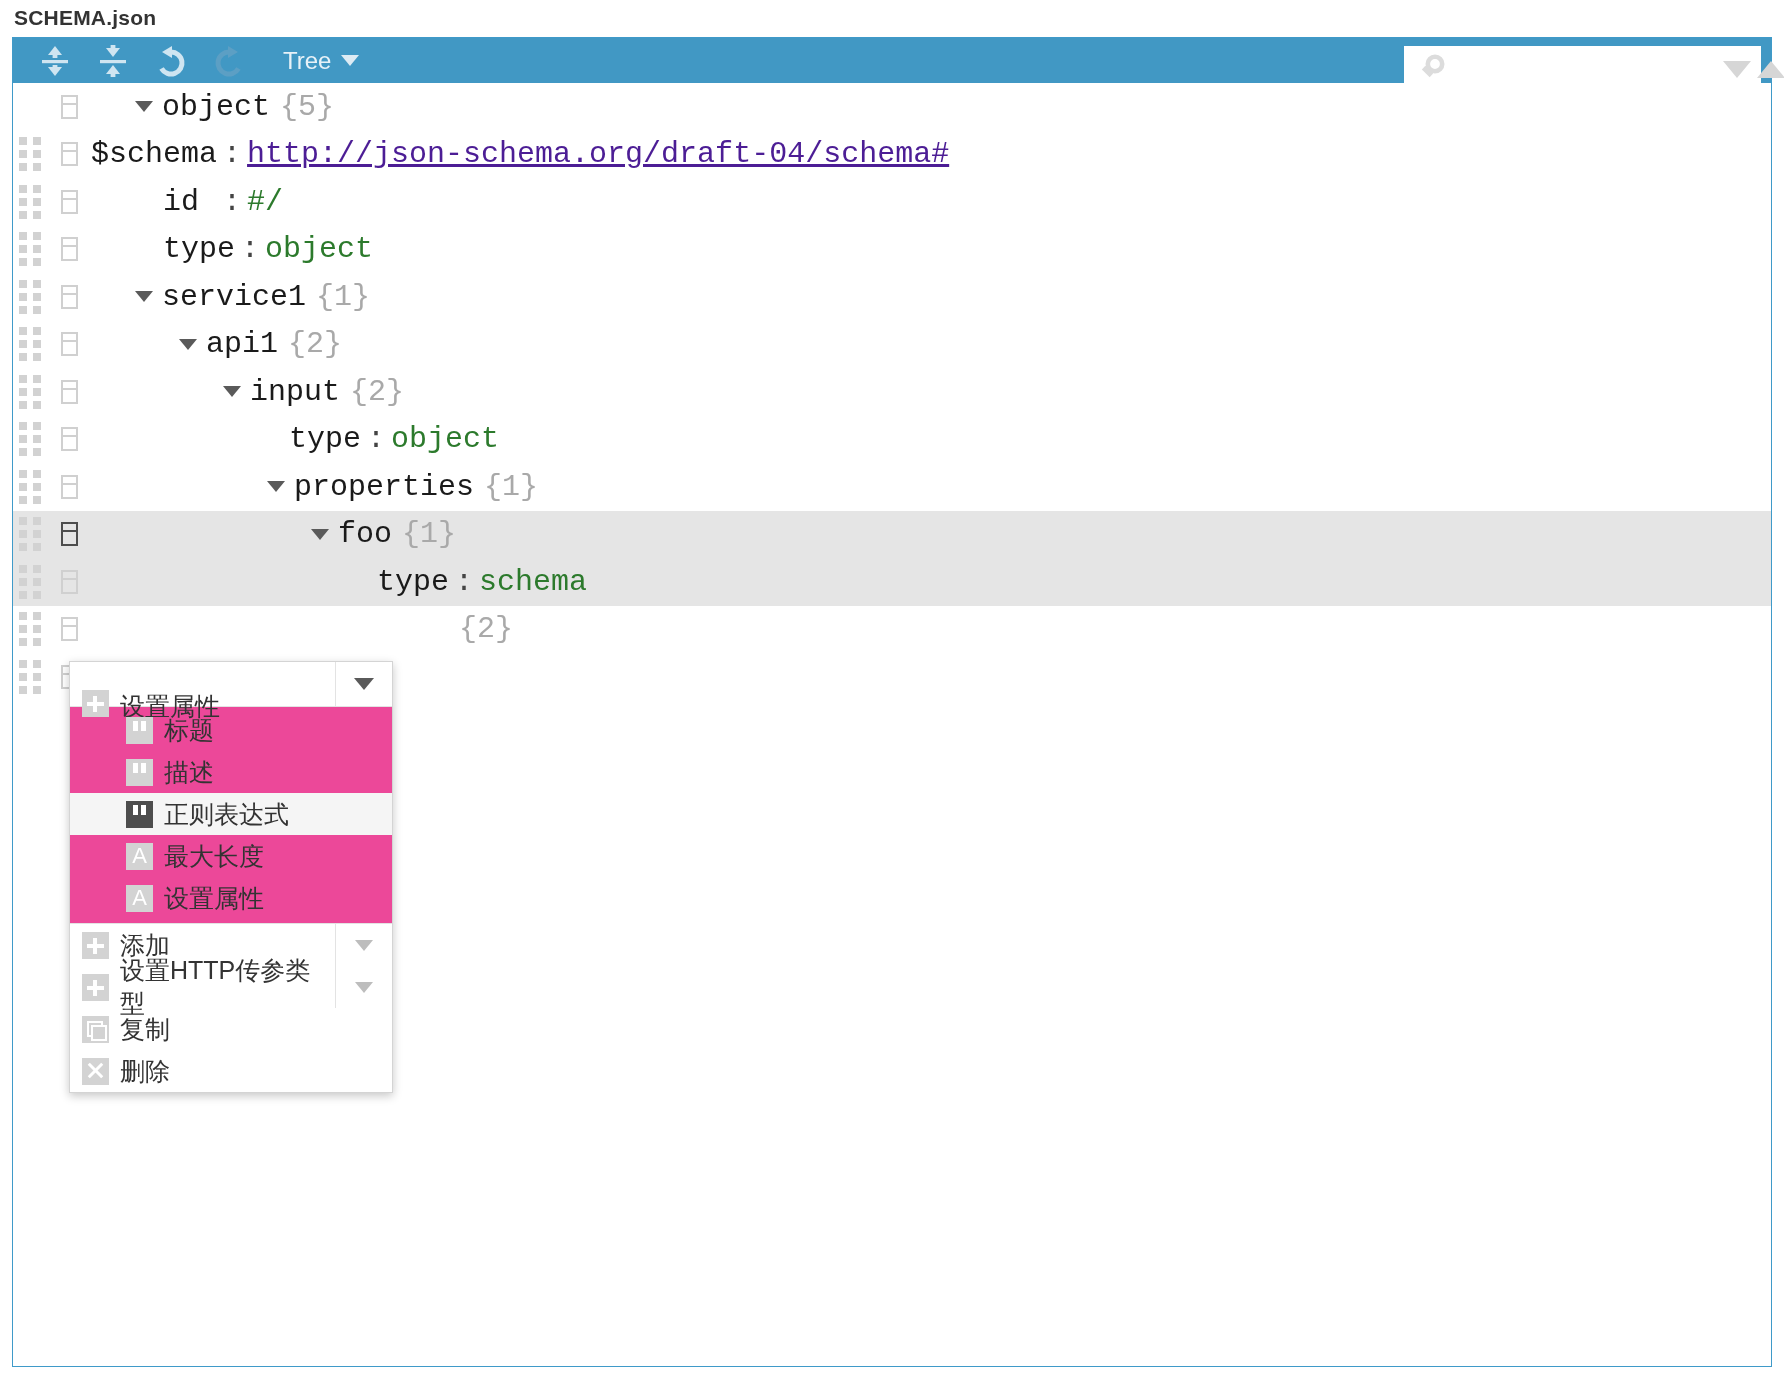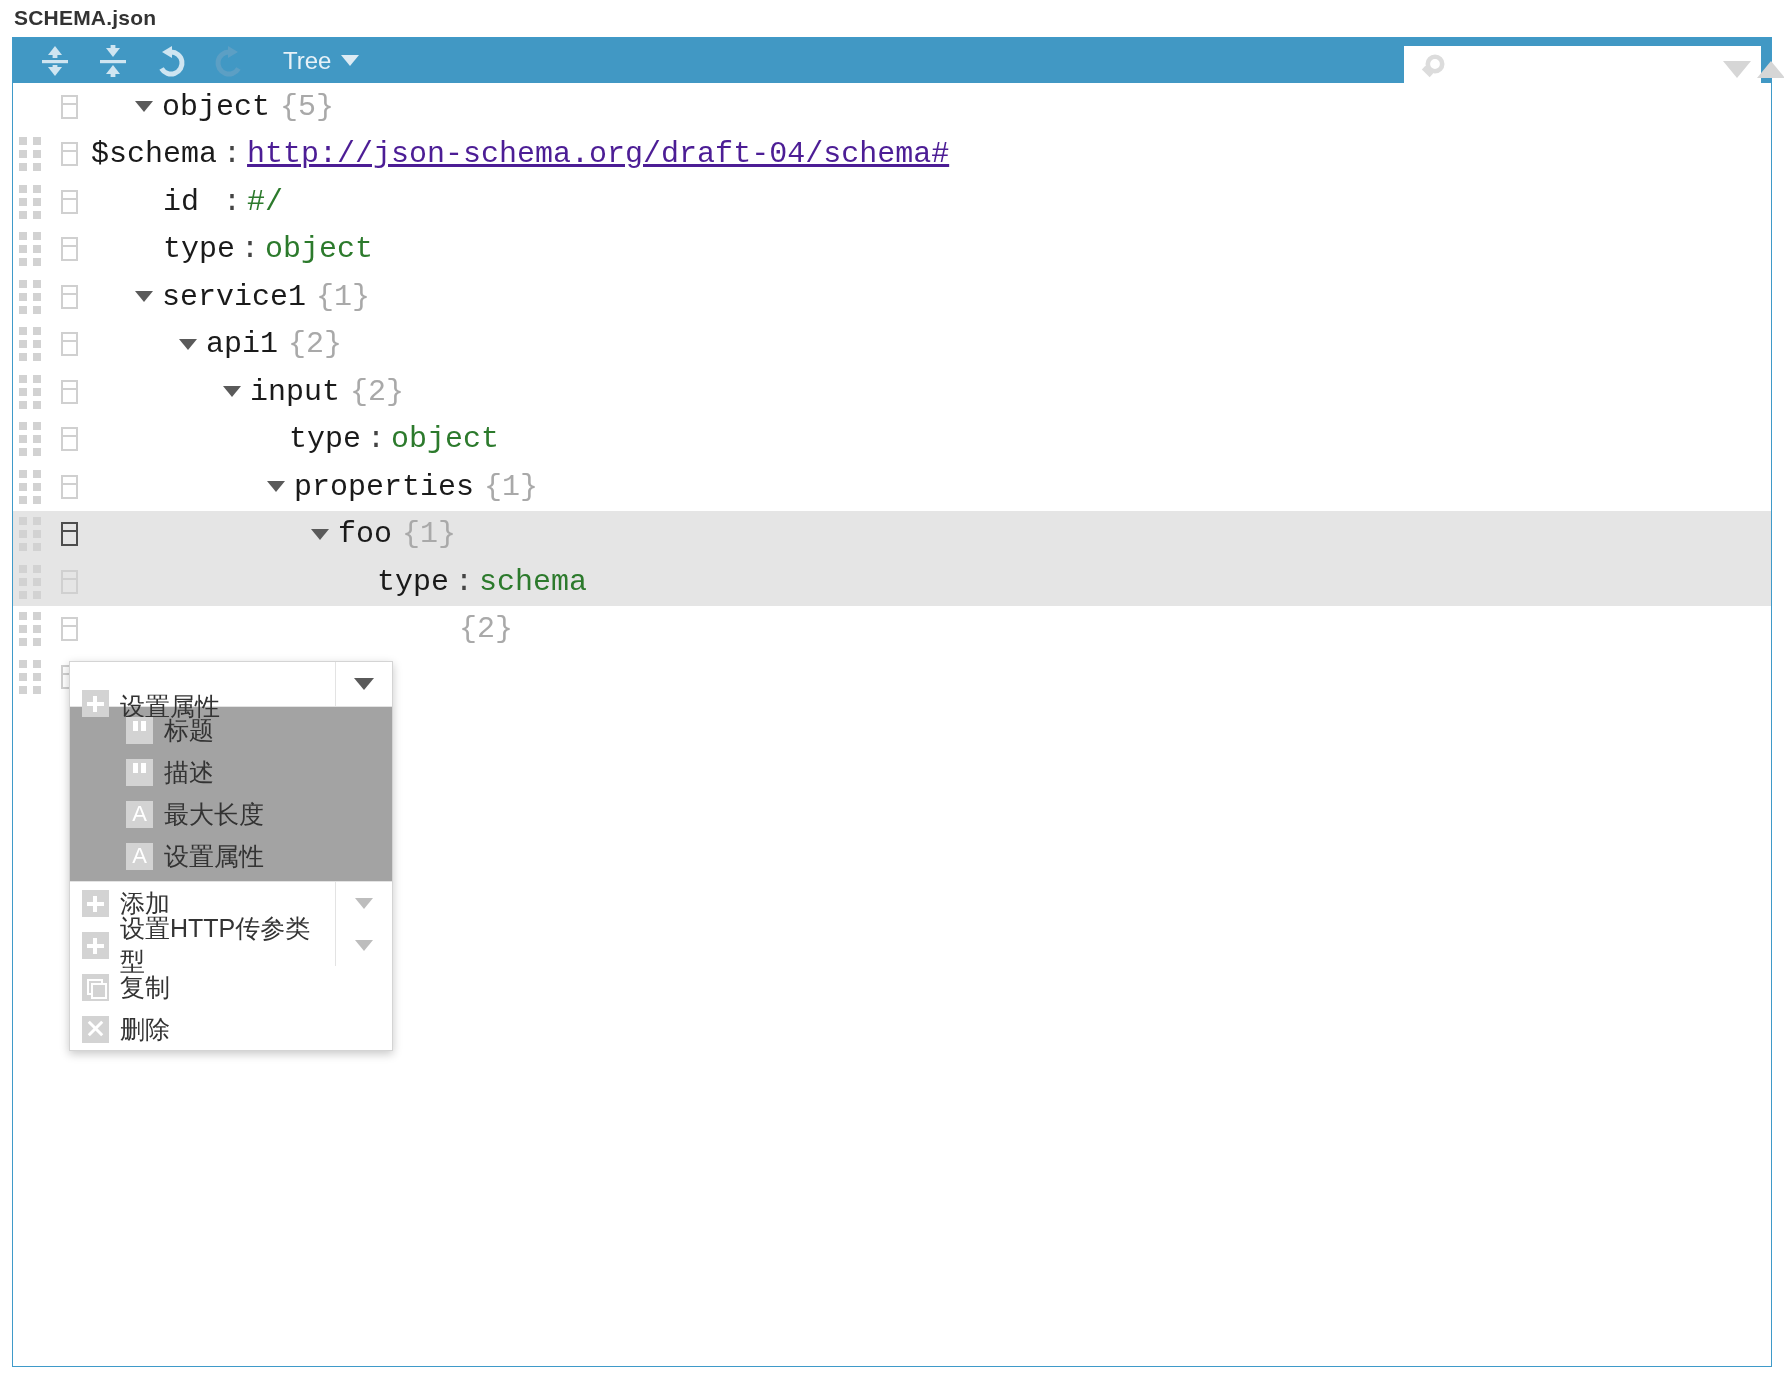--- a/index.html
+++ b/index.html
@@ -236,21 +236,21 @@
   .menu-caret {
     width: 0; height: 0;
     border-left: 10px solid transparent;
     border-right: 10px solid transparent;
     border-top: 12px solid #5a5a5a;
   }
 
   .ctx-sub {
     border-bottom: 1px solid #e3e3e3;
     padding: 2px 0 4px 0;
-    background: #a3a3a3;
+    background: #ec4899;
   }
   .ctx-item {
     display: flex;
     align-items: center;
     height: 42px;
     padding-left: 12px;
     cursor: pointer;
     font-size: 25px;
     color: #333;
   }
@@ -673,20 +673,27 @@
             </span>
           <span>标题</span>
         </div>
         <div class="ctx-item indent">
           <span class="mi mi-quote">
               <i></i>
               <i></i>
             </span>
           <span>描述</span>
         </div>
+        <div class="ctx-item indent active">
+          <span class="mi mi-quote dark">
+              <i></i>
+              <i></i>
+            </span>
+          <span>正则表达式</span>
+        </div>
         <div class="ctx-item indent">
           <span class="mi">A</span>
           <span>最大长度</span>
         </div>
         <div class="ctx-item indent">
           <span class="mi">A</span>
           <span>设置属性</span>
         </div>
       </div>
 

